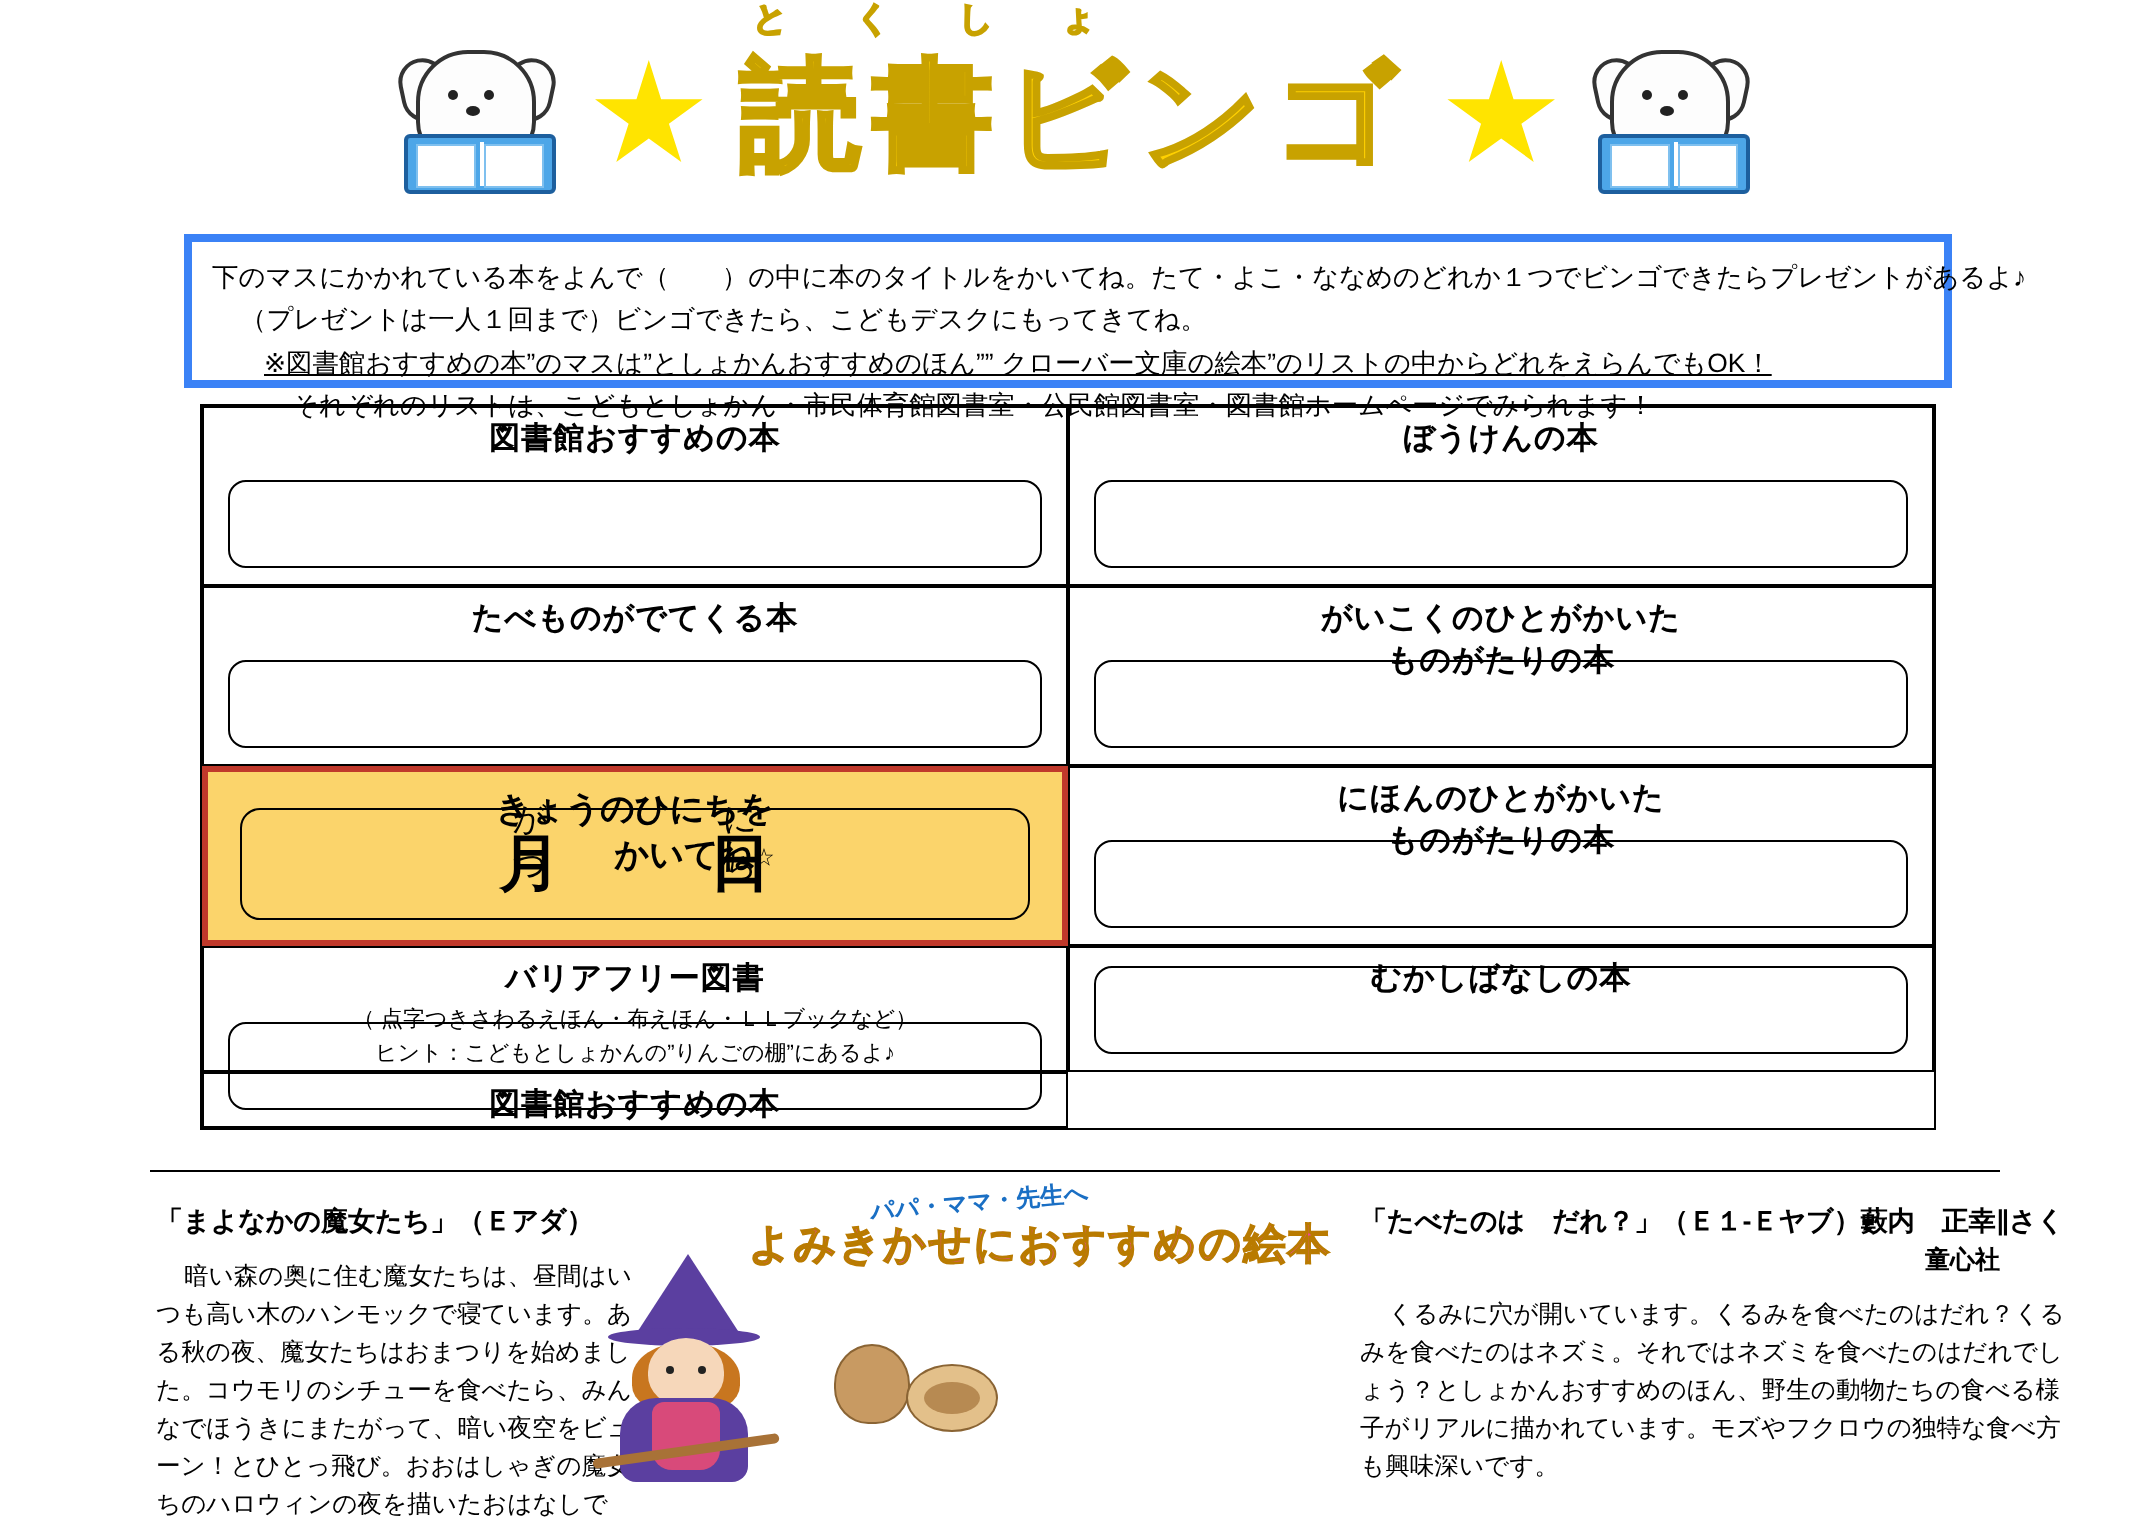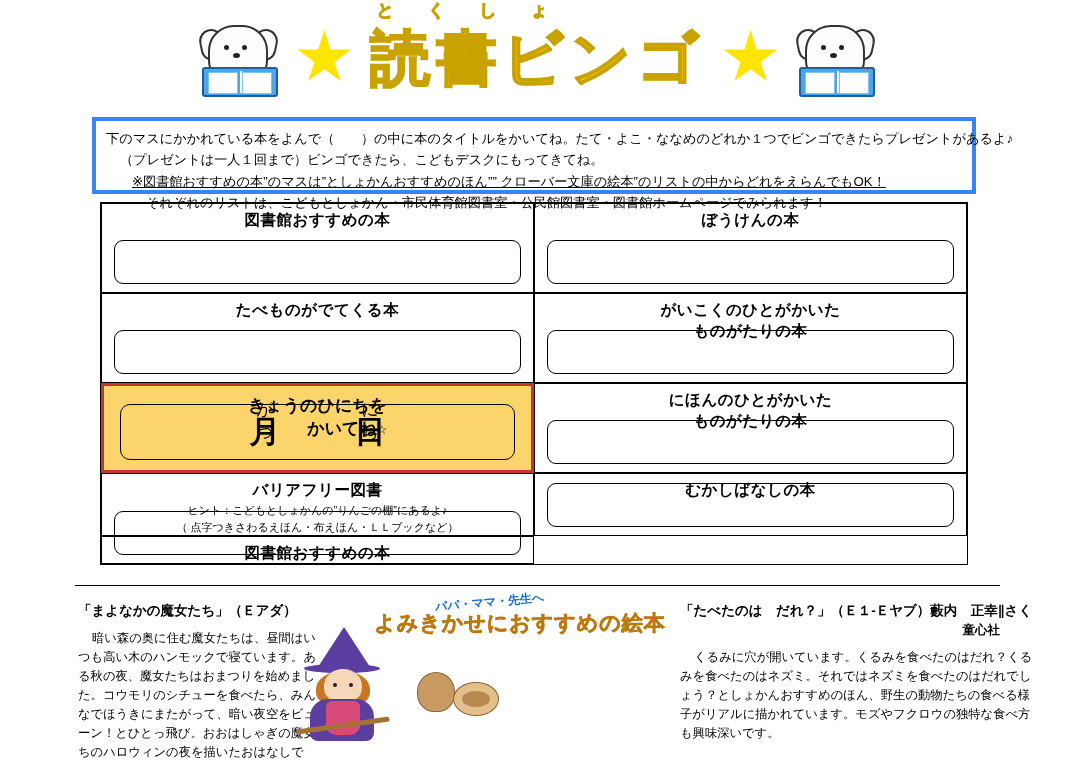--- a/index.html
+++ b/index.html
@@ -287,22 +287,22 @@
     </div>
 
     <div class="cell">
       <div class="cell-title" style="white-space:pre-line">にほんのひとがかいた
 ものがたりの本</div>
       <div class="answer-box"></div>
     </div>
 
     <div class="cell">
       <div class="cell-title">バリアフリー図書</div>
+      <div class="cell-sub">（ 点字つきさわるえほん・布えほん・ＬＬブックなど）</div>
       <div class="cell-sub">ヒント：こどもとしょかんの”りんごの棚”にあるよ♪</div>
-      <div class="cell-sub">（ 点字つきさわるえほん・布えほん・ＬＬブックなど）</div>
     </div>
 
     <div class="cell">
       <div class="cell-title">むかしばなしの本</div>
       <div class="answer-box"></div>
     </div>
 
     <div class="cell">
       <div class="cell-title">図書館おすすめの本</div>
       <div class="answer-box"></div>

